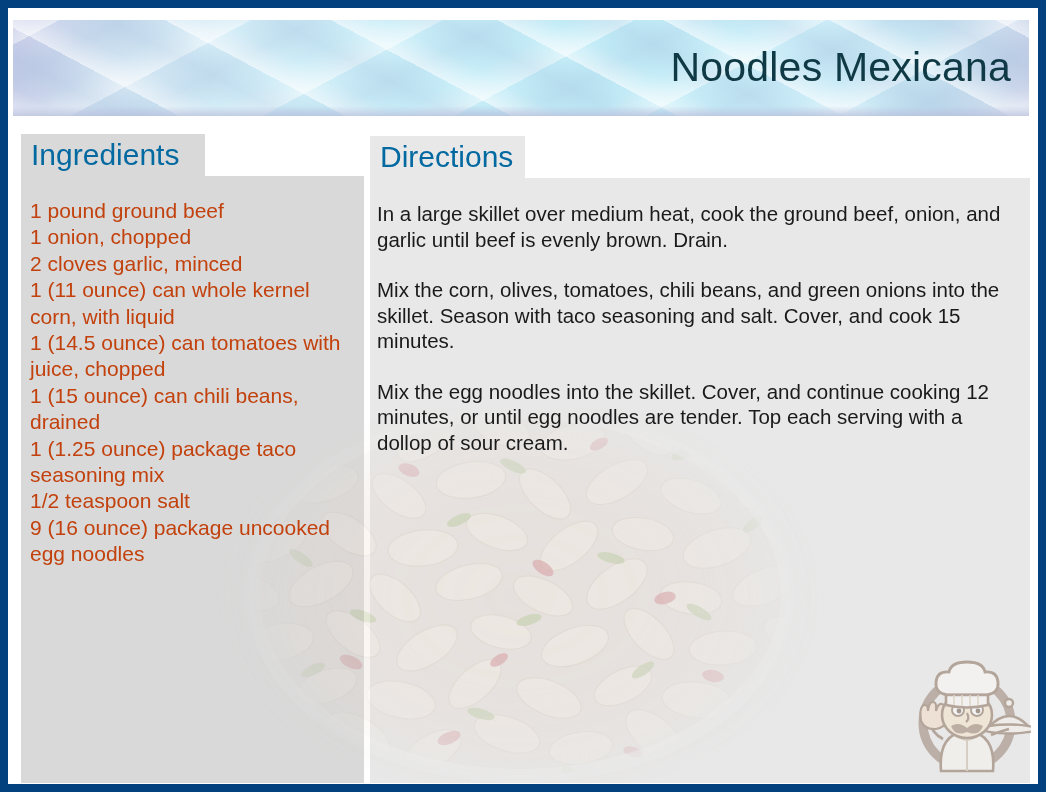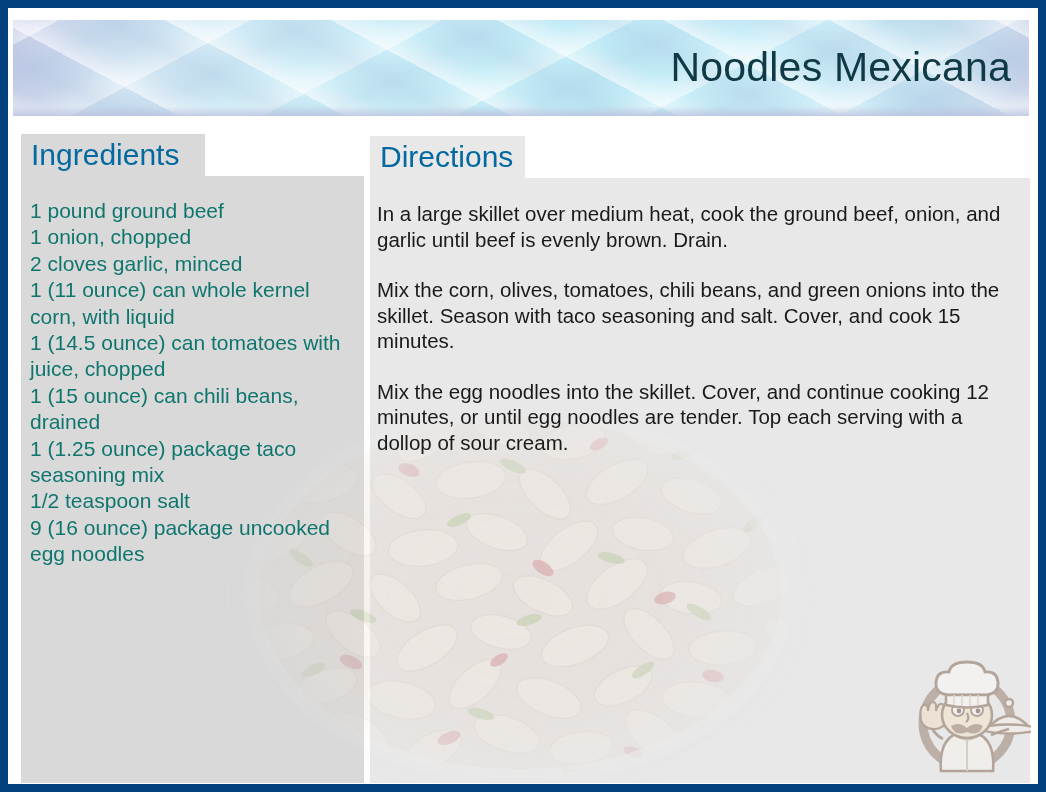--- a/index.html
+++ b/index.html
@@ -141,21 +141,21 @@
   }
 
   
   #ingredients-list {
     position: absolute;
     left: 22px;
     top: 190px;
     width: 330px;
     font-size: 21px;
     line-height: 26.4px;
-    color: #0f766e;
+    color: #c2410c;
   }
   #ingredients-list .ing-line {
     white-space: normal;
   }
   #directions-body {
     position: absolute;
     left: 369px;
     top: 193px;
     width: 650px;
     font-size: 20.5px;

